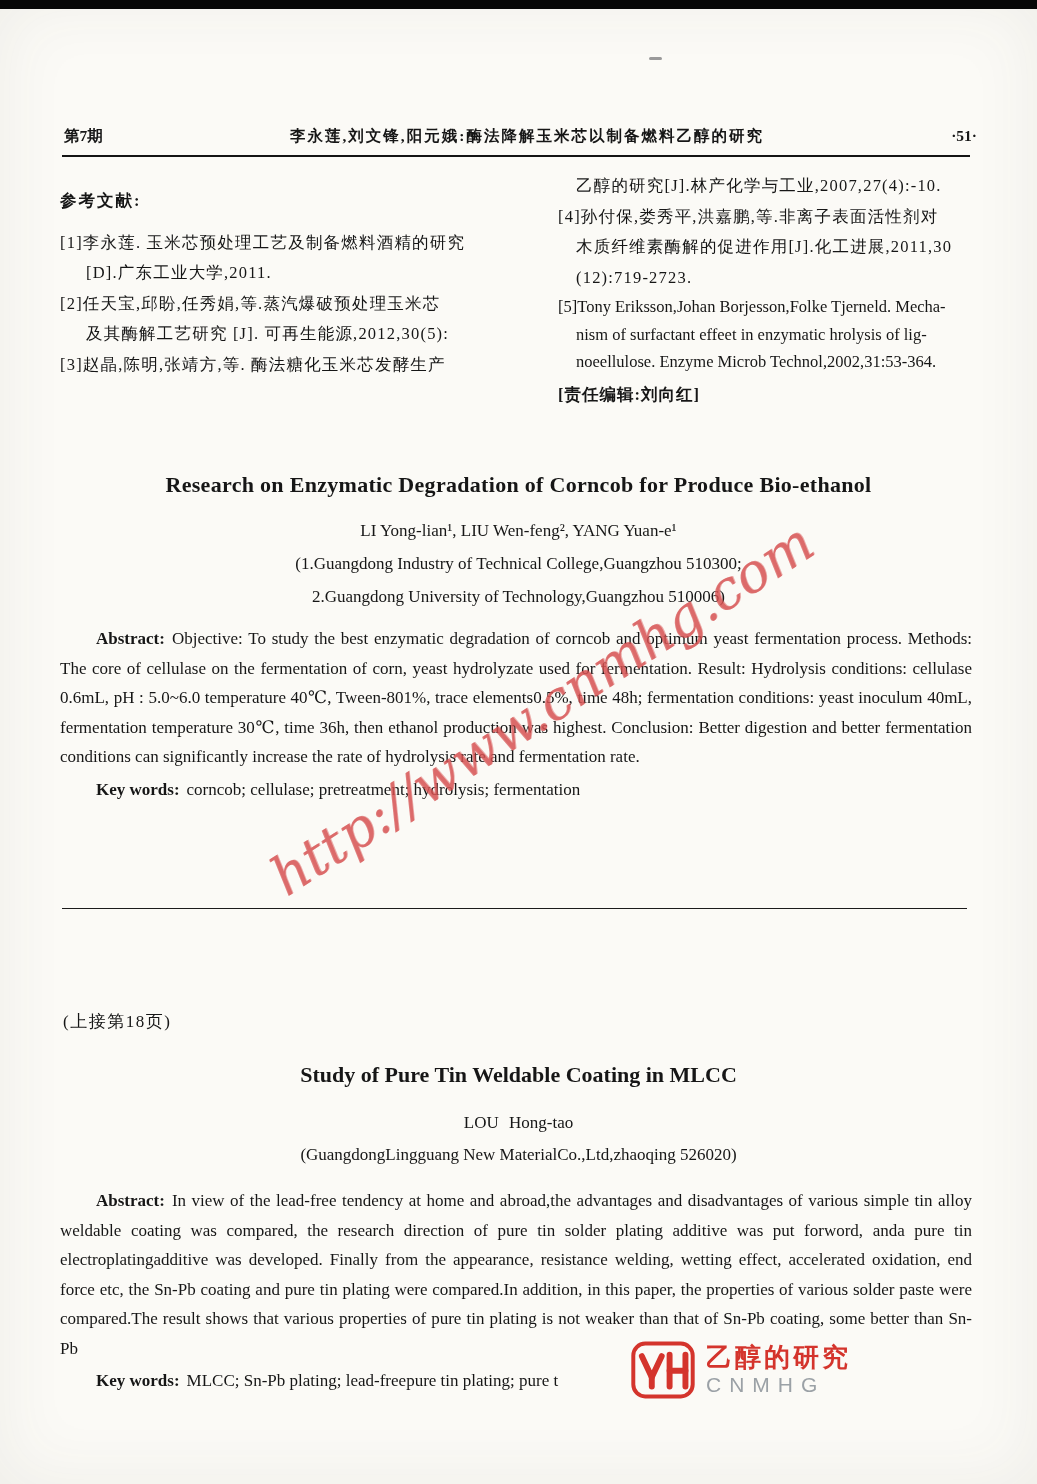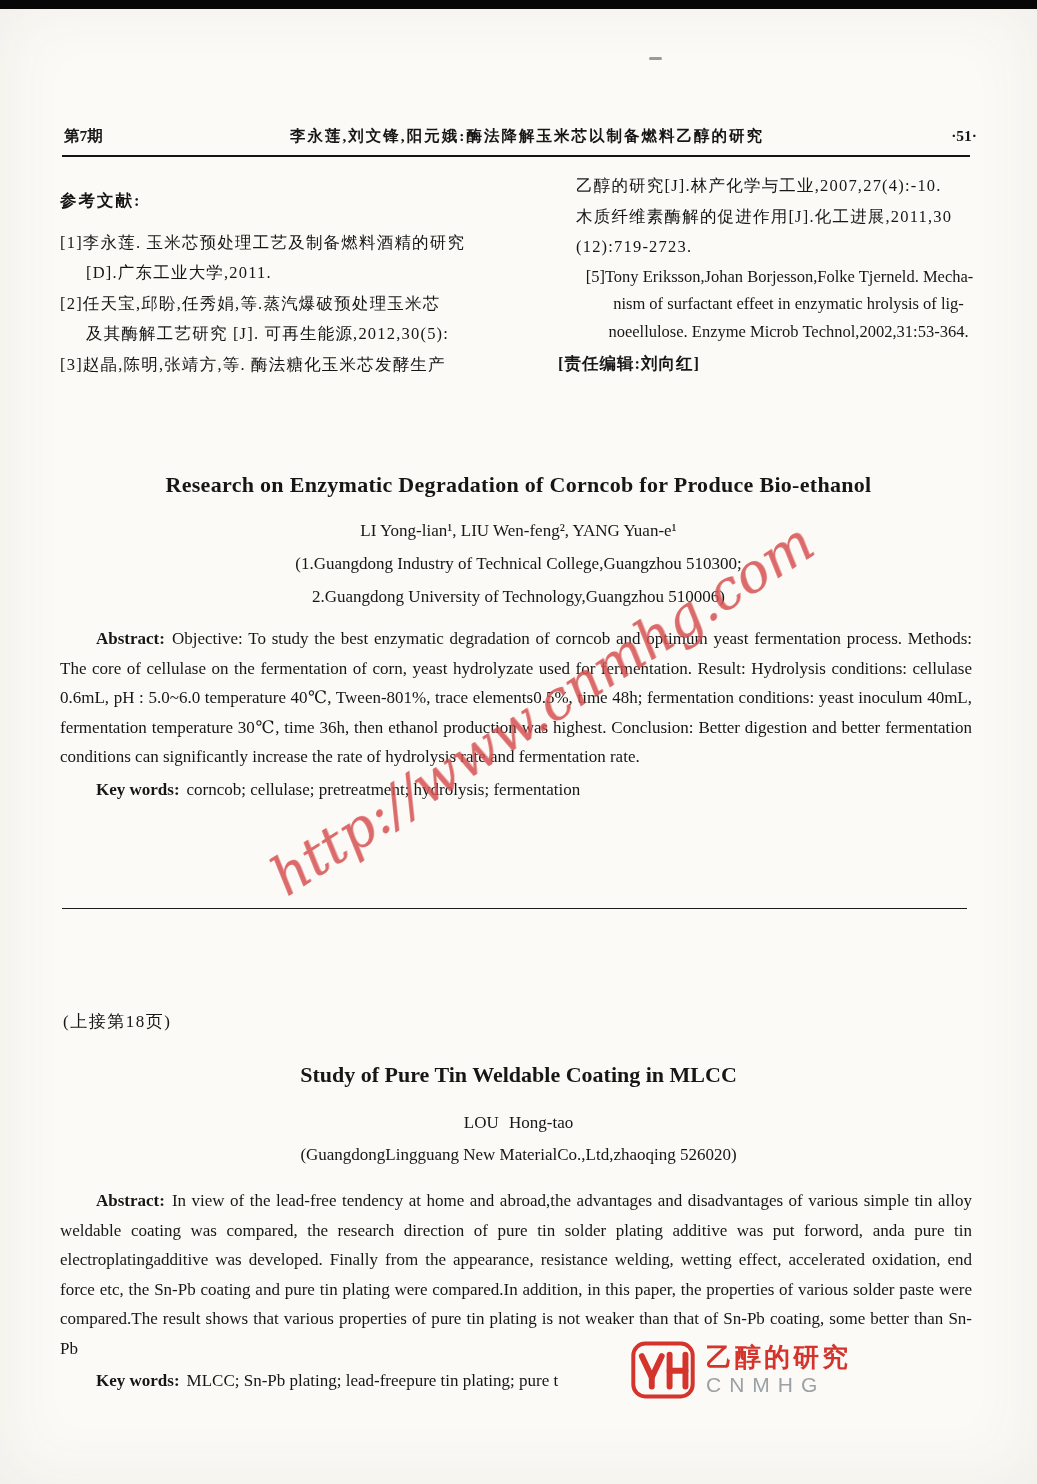--- a/index.html
+++ b/index.html
@@ -18,21 +18,21 @@
     display:flex; justify-content:flex-start; align-items:baseline;
     font-size:15.5px; font-weight:bold;
   }
   .page-header .running { flex:1; text-align:center; letter-spacing:2px; }
   .header-rule { position:absolute; top:155px; left:62px; width:908px; border-top:2px solid #141414; }
 
   .refs-left  { position:absolute; top:186px; left:60px;  width:452px; font-size:16.5px; line-height:30.5px; }
   .refs-right { position:absolute; top:171px; left:558px; width:443px; font-size:16.5px; line-height:30.5px; }
   .ref-heading { font-weight:bold; letter-spacing:2px; margin-bottom:11px; }
   .ref-line.cn { letter-spacing:1.2px; }
-  .ref-line.en { letter-spacing:0; line-height:27.5px;text-align:center; }
+  .ref-line.en { letter-spacing:0; line-height:27.5px; }
   .ref-line.indent-l { padding-left:26px; }
   .ref-line.indent-r { padding-left:18px; }
   .editor-note { text-align:left; font-weight:bold; letter-spacing:1px; margin-top:4px; padding-right:6px; }
 
   .centered { position:absolute; left:0; width:100%; text-align:center; }
   .a1-title { top:472px; font-size:22px; font-weight:bold; letter-spacing:0.3px; }
   .a1-authors { top:521px; font-size:17px; }
   .a1-affil-1 { top:554px; font-size:17px; }
   .a1-affil-2 { top:587px; font-size:17px; }
 
@@ -86,20 +86,21 @@
     <div class="ref-heading">参考文献:</div>
     <div class="ref-line cn">[1]李永莲. 玉米芯预处理工艺及制备燃料酒精的研究</div>
     <div class="ref-line cn indent-l">[D].广东工业大学,2011.</div>
     <div class="ref-line cn">[2]任天宝,邱盼,任秀娟,等.蒸汽爆破预处理玉米芯</div>
     <div class="ref-line cn indent-l">及其酶解工艺研究 [J]. 可再生能源,2012,30(5):</div>
     <div class="ref-line cn">[3]赵晶,陈明,张靖方,等. 酶法糖化玉米芯发酵生产</div>
   </div>
 
   <div class="refs-right">
     <div class="ref-line cn indent-r">乙醇的研究[J].林产化学与工业,2007,27(4):-10.</div>
+    <div class="ref-line cn">[4]孙付保,娄秀平,洪嘉鹏,等.非离子表面活性剂对</div>
     <div class="ref-line cn indent-r">木质纤维素酶解的促进作用[J].化工进展,2011,30</div>
     <div class="ref-line cn indent-r">(12):719-2723.</div>
     <div class="ref-line en">[5]Tony Eriksson,Johan Borjesson,Folke Tjerneld. Mecha-</div>
     <div class="ref-line en indent-r">nism of surfactant effeet in enzymatic hrolysis of lig-</div>
     <div class="ref-line en indent-r">noeellulose. Enzyme Microb Technol,2002,31:53-364.</div>
     <div class="editor-note">[责任编辑:刘向红]</div>
   </div>
 
   <div class="centered a1-title">Research on Enzymatic Degradation of Corncob for Produce Bio-ethanol</div>
   <div class="centered a1-authors">LI Yong-lian¹, LIU Wen-feng², YANG Yuan-e¹</div>

